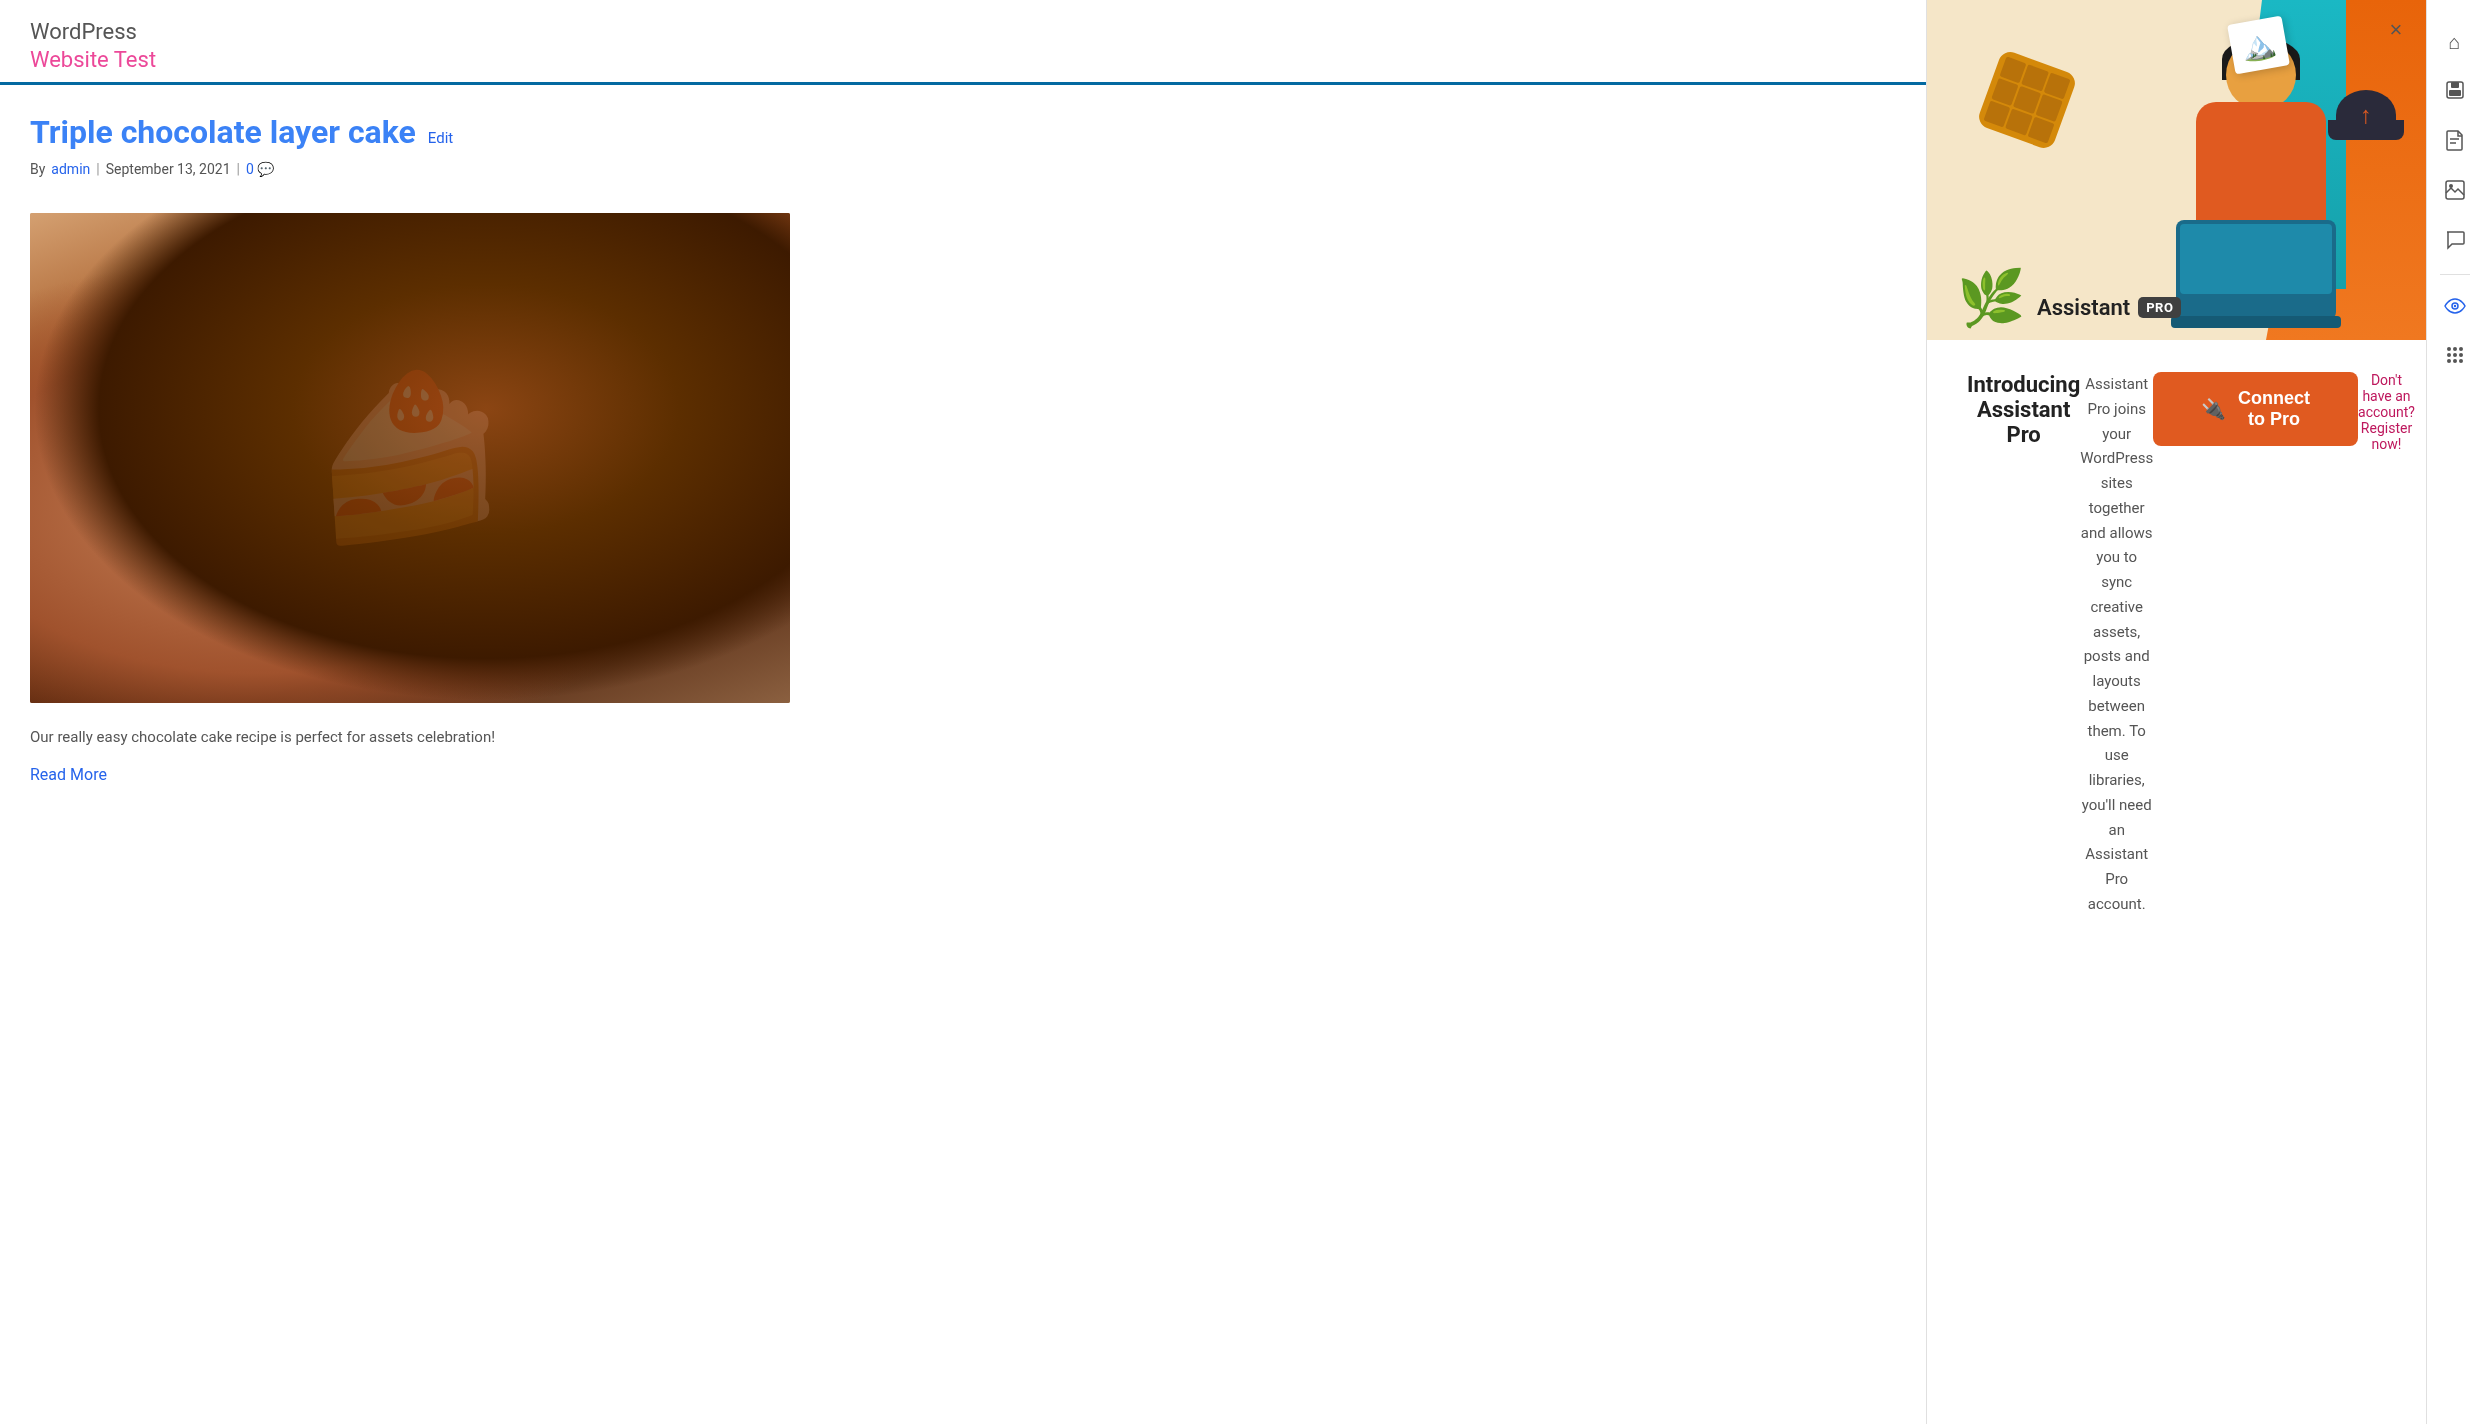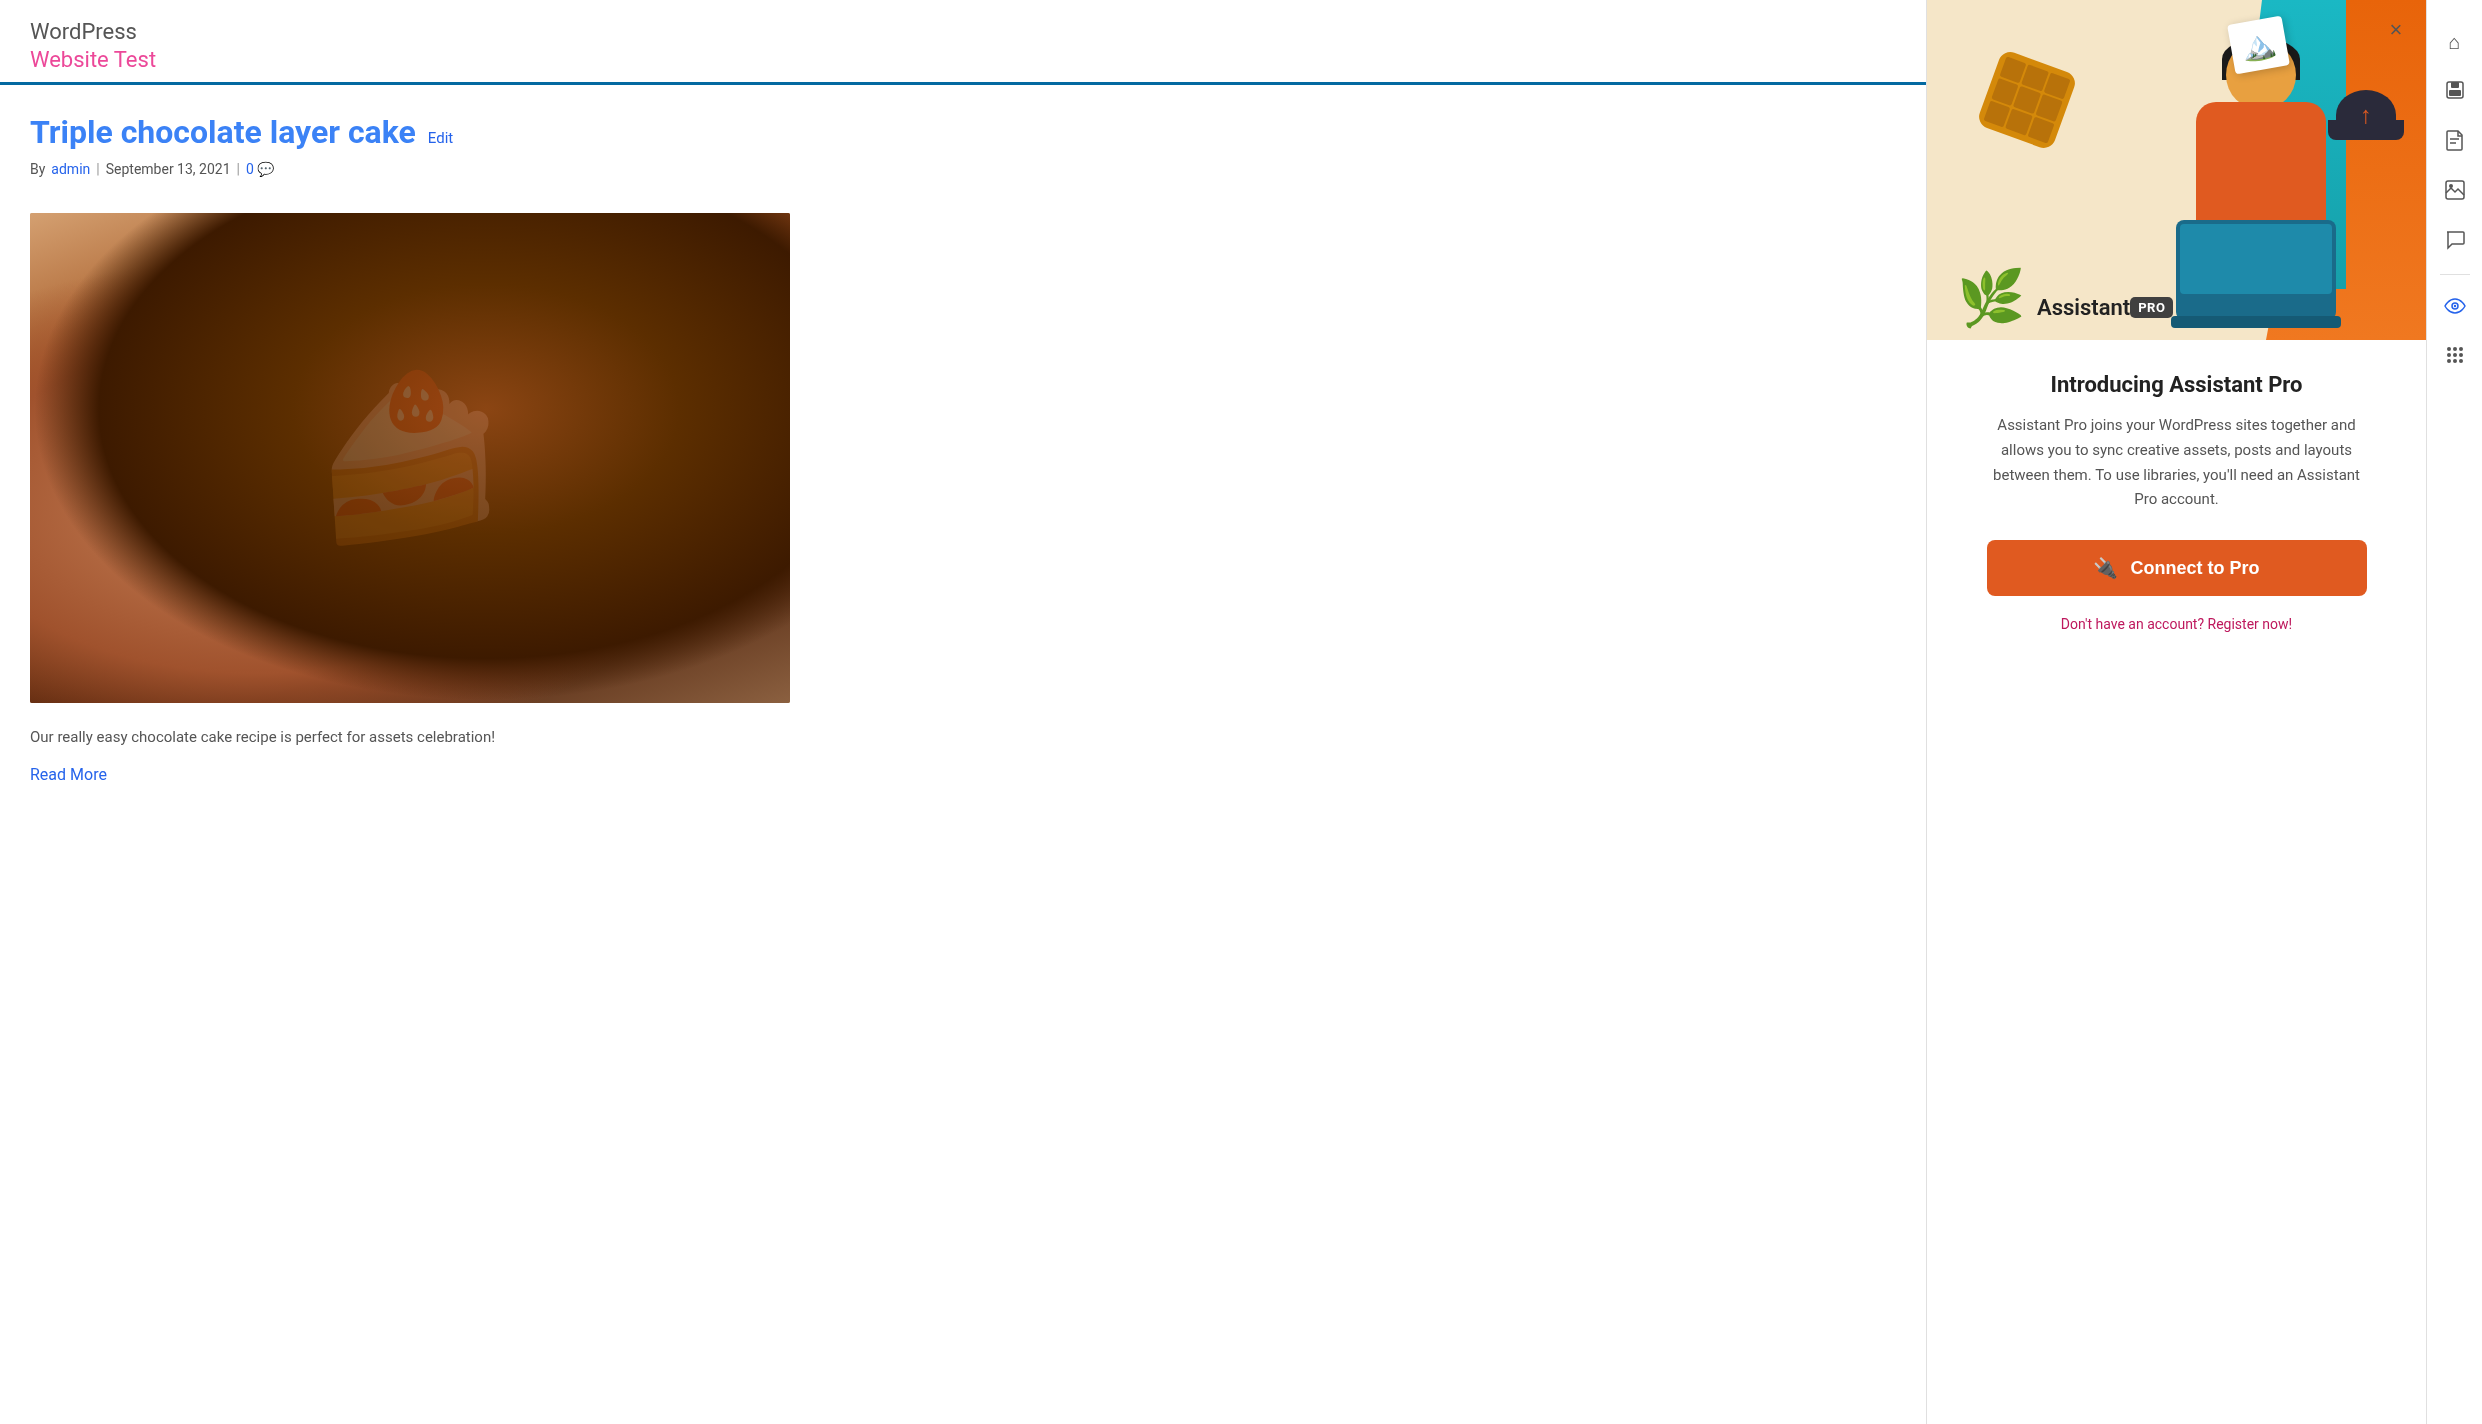--- a/index.html
+++ b/index.html
@@ -339,20 +339,21 @@
       font-size: 55px;
     }
 
     
     .assistant-badge {
       position: absolute;
       bottom: 20px;
       left: 110px;
       display: flex;
       align-items: center;
+      gap: 8px;
     }
 
     .badge-text {
       font-size: 22px;
       font-weight: 600;
       color: #222;
     }
 
     .badge-pro {
       background: #404040;
@@ -362,22 +363,22 @@
       padding: 3px 8px;
       border-radius: 5px;
       letter-spacing: 0.5px;
     }
 
     
     .assistant-content {
       padding: 32px 40px 28px 40px;
       flex: 1;
       display: flex;
-      flex-direction: column;
-      align-items: center;
+      flex-direction: row;
+      align-items: flex-start;
       text-align: center;
     }
 
     .intro-title {
       font-size: 22px;
       font-weight: 700;
       color: #222;
       margin-bottom: 16px;
     }
 

